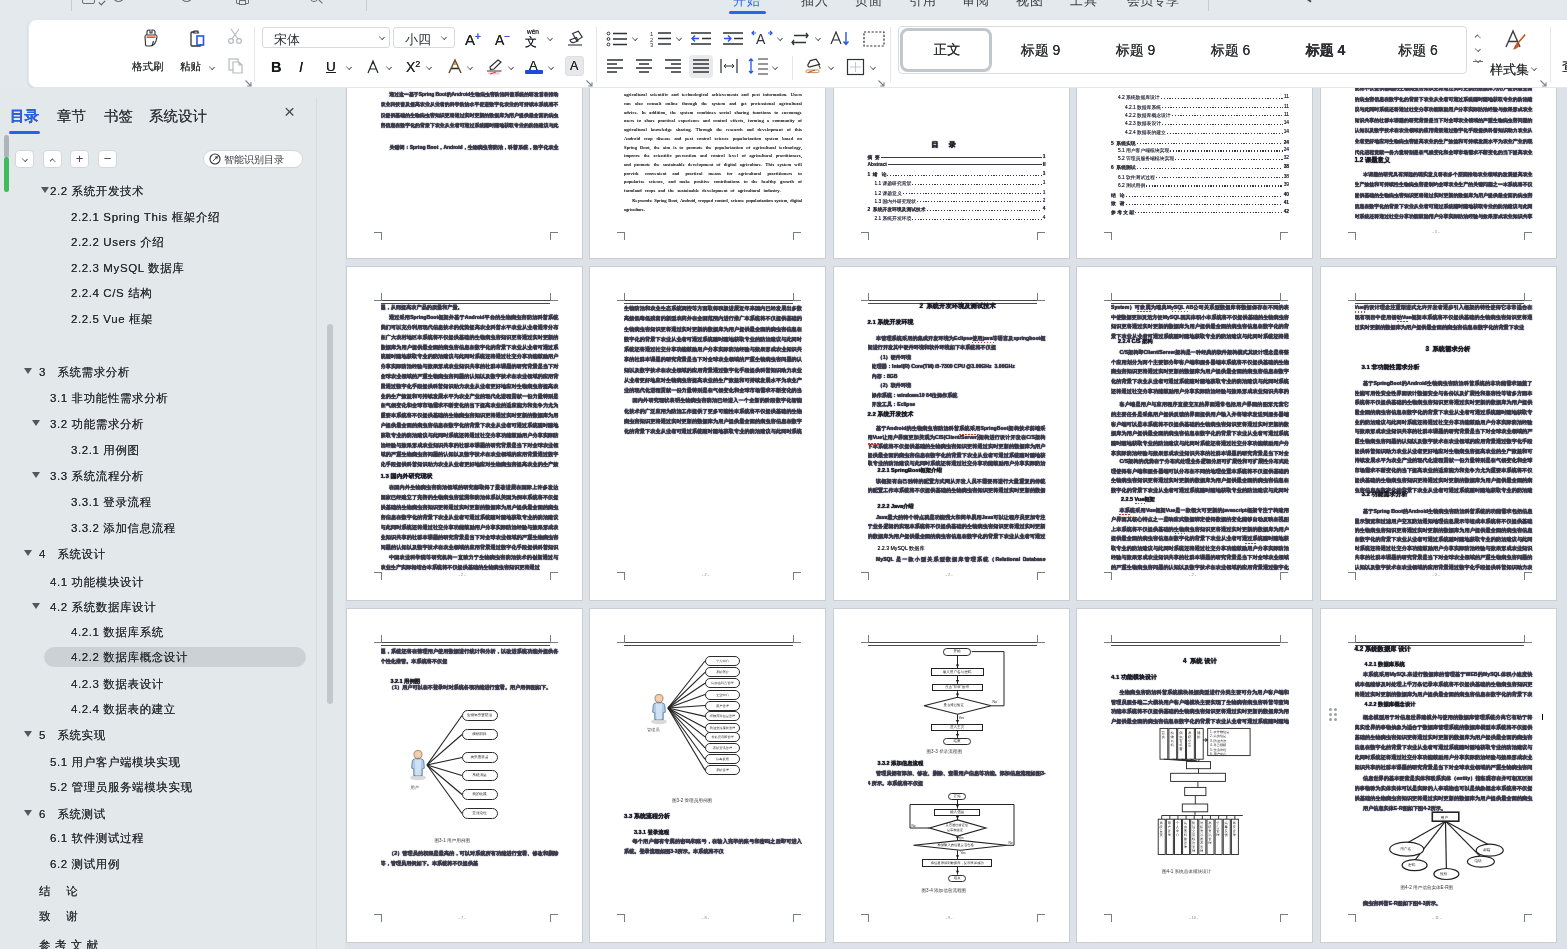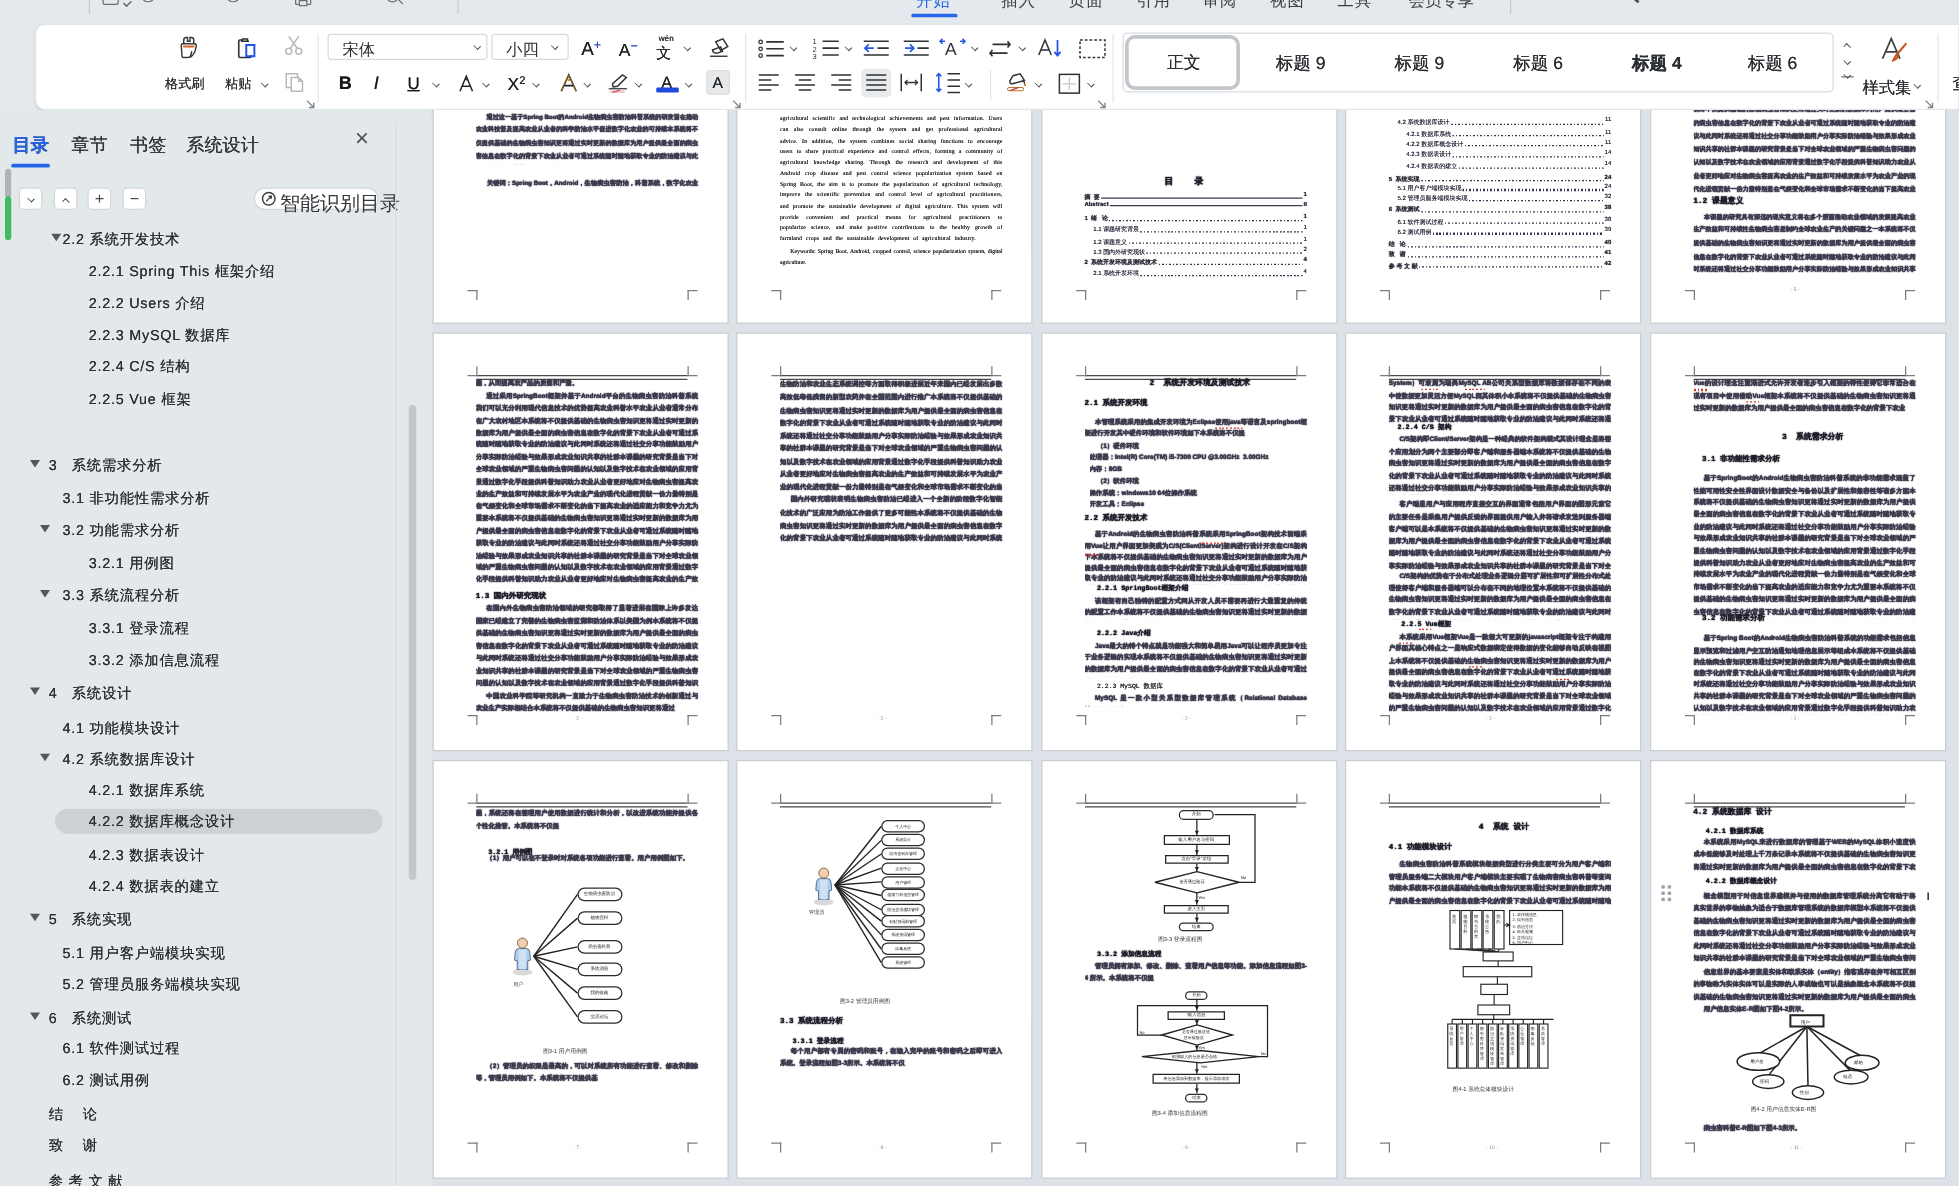--- a/index.html
+++ b/index.html
@@ -26,21 +26,21 @@
 .tocitem{position:absolute;font-size:11.5px;color:#2c2f33;white-space:nowrap;letter-spacing:.6px;text-shadow:0 0 .4px #2c2f33}
 .chev{position:absolute;width:5.5px;height:5.5px;border-right:1.4px solid #3f4246;border-bottom:1.4px solid #3f4246;transform:rotate(45deg) scale(.8,.62)}
 .tri{position:absolute;width:0;height:0;border-left:4.5px solid transparent;border-right:4.5px solid transparent;border-top:6px solid #53565c}
 
 #doc{position:absolute;left:345px;top:88px;width:1222px;height:861px;background:#dce2e7;overflow:hidden}
 .page{position:absolute;width:237px;height:335px;background:#fff;border:1px solid #c9ced3;border-radius:.5px}
 .page .hd{position:absolute;left:34px;width:169px;height:4px;border-top:1.2px solid #4a4a4a;border-bottom:1px solid #4a4a4a;top:33px}
 .cm{position:absolute;width:8px;height:8px}
 .cm i{position:absolute;background:#787d82}
 .tx{position:absolute;font-family:"Liberation Sans",sans-serif;font-size:4.9px;color:#3b3b4e;font-weight:bold;text-shadow:0 0 1px #3b3b4e,0 0 .9px #3b3b4e,0 0 .7px #3b3b4e;text-align:justify;overflow:hidden}
-.hx{position:absolute;font-family:Liberation Mono, monospace;color:#1c1c28;font-weight:bold;text-shadow:0 0 1px #1c1c28,0 0 .9px #1c1c28;white-space:nowrap}
+.hx{position:absolute;font-family:Liberation Sans, sans-serif;color:#1c1c28;font-weight:bold;text-shadow:0 0 1px #1c1c28,0 0 .9px #1c1c28;white-space:nowrap}
 .pn{position:absolute;font-size:4px;color:#888;font-family:"Liberation Sans",sans-serif}
 svg{position:absolute;overflow:visible}
 .sq{position:absolute;height:1.4px;background:repeating-linear-gradient(90deg,#d23a2a 0 1.5px,rgba(0,0,0,0) 1.5px 3px)}
 </style>
 </head>
 <body>
 <div id="topbar">
   <div class="sep" style="left:71px"></div>
   <div style="position:absolute;left:82px;top:-8px;width:13px;height:12px;border:1.2px solid #6a6f75;border-radius:2px"></div>
     <div style="position:absolute;left:99px;top:0px;width:6px;height:4px;border-left:1.2px solid #585c61;border-bottom:1.2px solid #585c61;transform:rotate(-45deg)"></div>
@@ -270,21 +270,21 @@
   <div class="btn" style="left:42.5px">
       <div class="chev" style="left:6px;top:8px;transform:rotate(225deg) scale(.8,.62);border-color:#3f4246"></div>
     </div>
   <div class="btn" style="left:70px;font-size:13px;line-height:16px">+</div>
   <div class="btn" style="left:98px;font-size:13px;line-height:15px">−</div>
   <div style="position:absolute;left:203px;top:62px;width:100px;height:18px;background:#fff;border:1px solid #d3d7da;border-radius:9px"></div>
   <svg style="left:209px;top:65px" width="12" height="12" viewBox="0 0 12 12">
       <circle cx="6" cy="6" r="5" fill="none" stroke="#3c3f44" stroke-width="1.2"></circle>
       <path d="M4 8 L8.3 3.7 M8.3 3.7 L7.9 6.2 M8.3 3.7 L5.8 4.1" stroke="#3c3f44" stroke-width="1" fill="none"></path>
     </svg>
-  <div style="position:absolute;left:224px;top:65px;font-size:16px;color:#33363b">智能识别目录</div>
+  <div style="position:absolute;left:224px;top:65px;font-size:10px;color:#33363b">智能识别目录</div>
   <div class="tocitem" style="left:50px;top:96px">2.2 系统开发技术</div>
     <div class="tri" style="left:41px;top:99px"></div>
   <div class="tocitem" style="left:71px;top:121.6px">2.2.1 Spring This 框架介绍</div>
   <div class="tocitem" style="left:71px;top:147.2px">2.2.2 Users 介绍</div>
   <div class="tocitem" style="left:71px;top:172.8px">2.2.3 MySQL 数据库</div>
   <div class="tocitem" style="left:71px;top:198.4px">2.2.4 C/S 结构</div>
   <div class="tocitem" style="left:71px;top:224px">2.2.5 Vue 框架</div>
   <div class="tocitem" style="left:39px;top:277.3px">3&nbsp;&nbsp; 系统需求分析</div>
     <div class="tri" style="left:24px;top:280.3px"></div>
   <div class="tocitem" style="left:50px;top:303.2px">3.1 非功能性需求分析</div>

